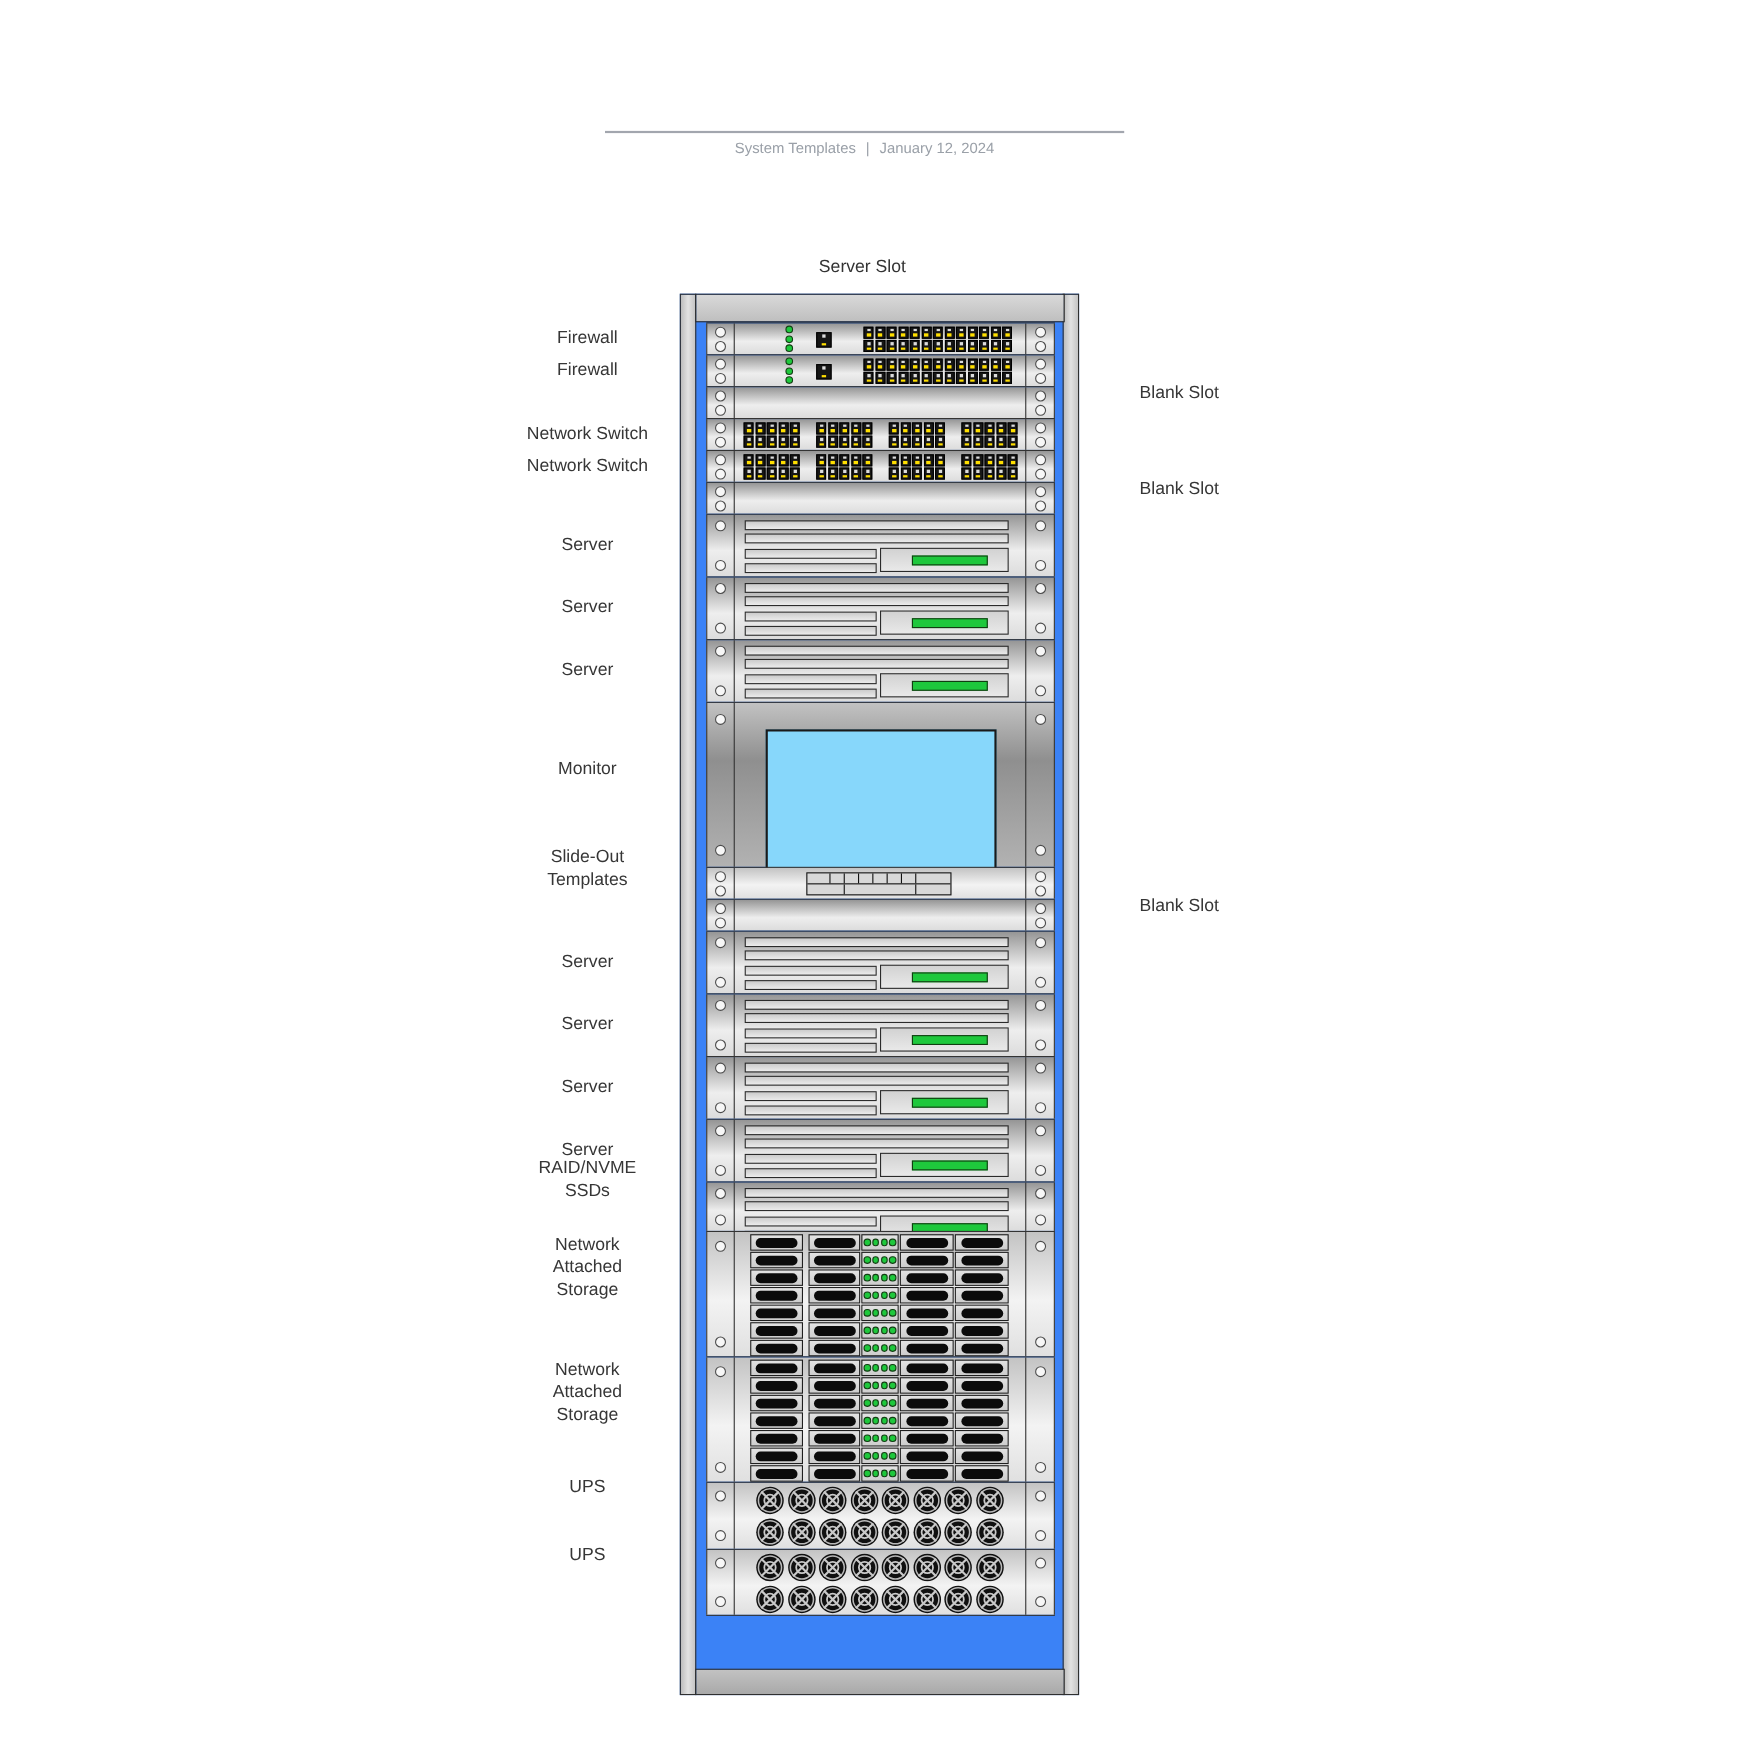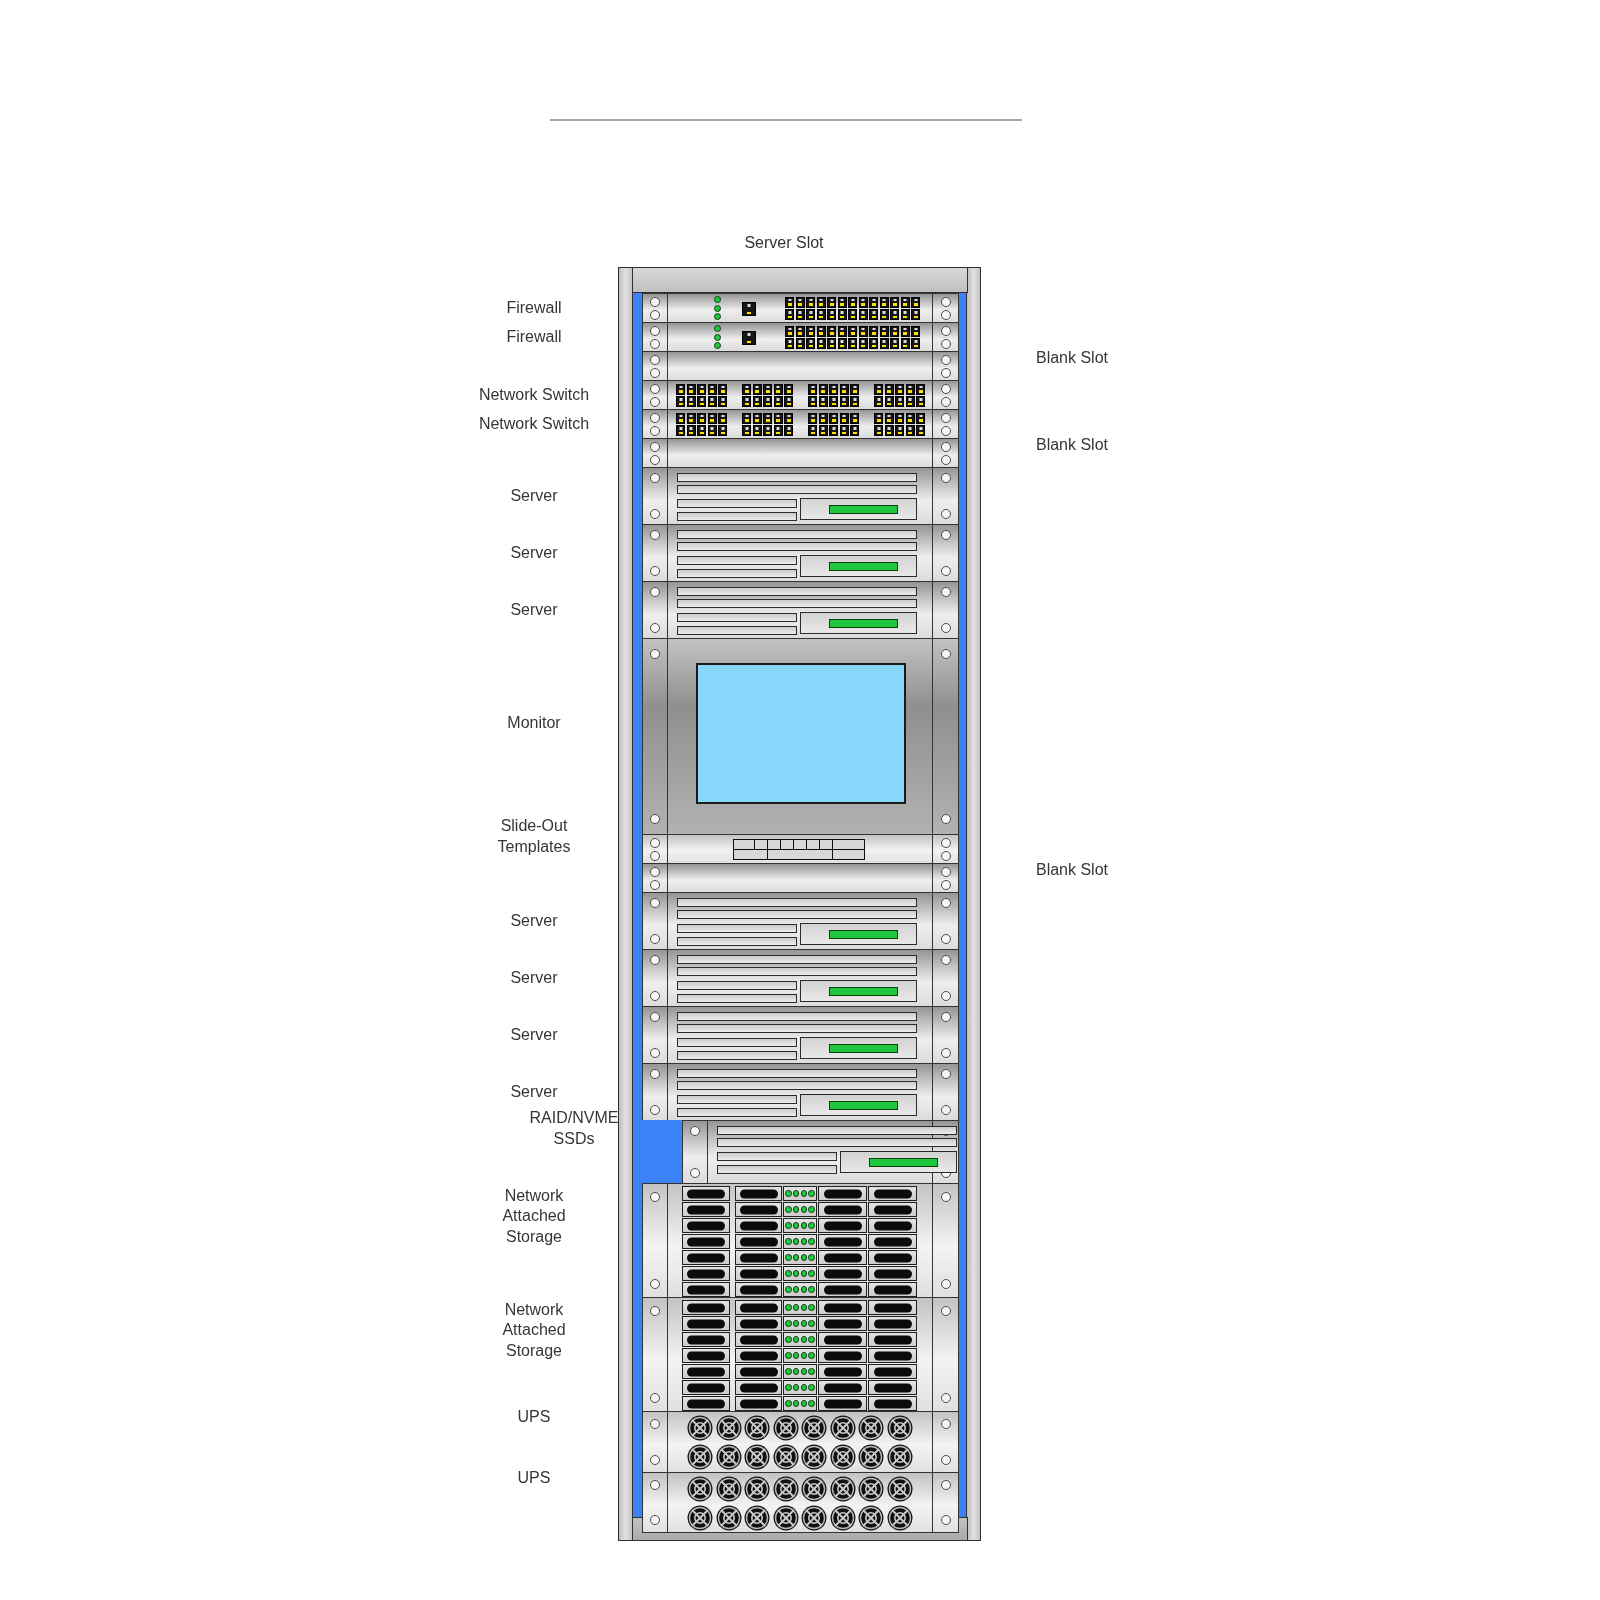--- a/index.html
+++ b/index.html
@@ -98,20 +98,23 @@
   .unit-label{position:absolute;top:50%;transform:translateY(-50%);font-size:16px;
     line-height:20.5px;color:#363636;white-space:pre-line;}
   .unit-label.side-left{right:calc(100% + 38px);width:140px;text-align:center;}
   .unit-label.side-right{left:calc(100% + 38px);width:150px;text-align:center;}
 </style>
 </head>
 <body>
 
 <div class="page">
   <div class="header-underline"></div>
+  <div class="header-subtitle">
+    <span>System Templates</span><span class="sep">|</span><span>January 12, 2024</span>
+  </div>
 
   <div class="rack-title">Server Slot</div>
 
   <div class="rack-frame">
     <div class="post post-left"></div>
     <div class="post post-right"></div>
     <div class="bar bar-top"></div>
     <div class="bar bar-bottom"></div>
     <div class="units" id="rack-units">
         <div class="unit-row " style="height: 29px;">
@@ -407,21 +410,21 @@
             <div class="status-box" style="left: 132px; top: 30px; width: 117px; height: 22px;">
               <div class="status-bar" style="left: 28px; top: 6px; width: 69px; height: 9px;"></div>
             </div>
           </div>
           <div class="rail rail-right spread" style="padding: 5px 0px;">
             <div class="hole"></div>
             <div class="hole"></div>
           </div>
           <div class="unit-label side-left">Server</div>
         </div>
-        <div class="unit-row shade-monitor" style="height: 196px;">
+        <div class="unit-row shade-monitor" style="height: 150px;">
           <div class="rail rail-left spread" style="padding: 10px 0px;">
             <div class="hole"></div>
             <div class="hole"></div>
           </div>
           <div class="face">
             <div class="monitor-screen"></div>
           </div>
           <div class="rail rail-right spread" style="padding: 10px 0px;">
             <div class="hole"></div>
             <div class="hole"></div>
@@ -544,21 +547,21 @@
             <div class="status-box" style="left: 132px; top: 30px; width: 117px; height: 22px;">
               <div class="status-bar" style="left: 28px; top: 6px; width: 69px; height: 9px;"></div>
             </div>
           </div>
           <div class="rail rail-right spread" style="padding: 5px 0px;">
             <div class="hole"></div>
             <div class="hole"></div>
           </div>
           <div class="unit-label side-left">Server</div>
         </div>
-        <div class="unit-row " style="height: 63px; margin-left: 40px;">
+        <div class="unit-row " style="height: 45px;">
           <div class="rail rail-left spread" style="padding: 5px 0px;">
             <div class="hole"></div>
             <div class="hole"></div>
           </div>
           <div class="face">
             <div class="slat" style="left: 9px; top: 5px; width: 240px;"></div>
             <div class="slat" style="left: 9px; top: 17px; width: 240px;"></div>
             <div class="slat" style="left: 9px; top: 31px; width: 120px;"></div>
             <div class="slat" style="left: 9px; top: 44px; width: 120px;"></div>
             <div class="status-box" style="left: 132px; top: 30px; width: 117px; height: 22px;">

